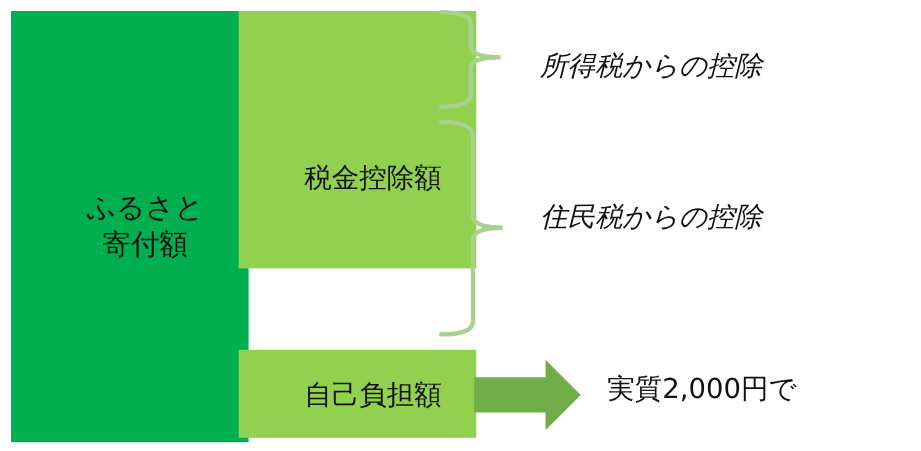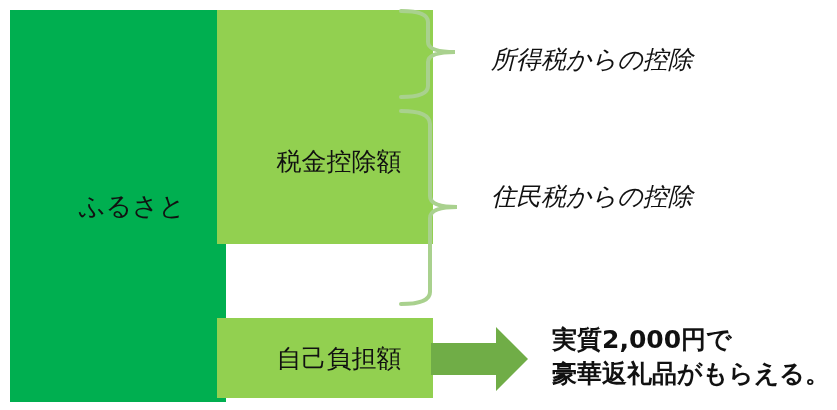--- a/index.html
+++ b/index.html
@@ -10,30 +10,31 @@
     .donation { left: 10px; top: 10px; width: 188px; height: 392px; background: #00AF50; }
     .donation .txt { font-size: 26px; line-height: 34px; }
     .deduction { left: 217px; top: 10px; width: 188px; height: 234px; background: #92D050;
                  align-items: flex-start; }
     .deduction .txt { font-size: 25px; margin-top: 135px; }
     .selfpay { left: 217px; top: 318px; width: 188px; height: 80px; background: #92D050; }
     .selfpay .txt { font-size: 25px; line-height: 33px; }
     .label { position: absolute; font-size: 25px; white-space: nowrap; font-style: italic; }
     .lbl-income { left: 491px; top: 43px; }
     .lbl-resident { left: 491px; top: 180px; }
-    .result { position: absolute; left: 552px; top: 323px; font-size: 25px; line-height: 34px; font-weight: bold; }
+    .result { position: absolute; left: 552px; top: 337px; font-size: 25px; line-height: 34px; }
     svg.overlay { position: absolute; left: 0; top: 0; }
     .line { display: block; }
   </style>
 </head>
 <body>
 
 <div class="box donation">
   <div class="txt">
     <span class="line">ふるさと</span>
+    <span class="line">寄付額</span>
   </div>
 </div>
 
 <div class="box deduction">
   <div class="txt">税金控除額</div>
 </div>
 
 <div class="box selfpay">
   <div class="txt">
     <span class="line">自己負担額</span>
@@ -47,14 +48,13 @@
   <path d="M401 111 Q430 111 430 124 L430 196 Q430 207 457 207 Q430 207 430 218 L430 292 Q430 304 401 304" fill="none" stroke="#A9D18E" stroke-width="4" stroke-linecap="round"></path>
 
   <path d="M431 343 L496 343 L496 327 L528 359 L496 391 L496 375 L431 375 Z" fill="#70AD47"></path>
 </svg>
 
 <div class="label lbl-income">所得税からの控除</div>
 <div class="label lbl-resident">住民税からの控除</div>
 
 <div class="result">
   <span class="line">実質2,000円で</span>
-  <span class="line">豪華返礼品がもらえる。</span>
 </div>
 
 </body></html>

